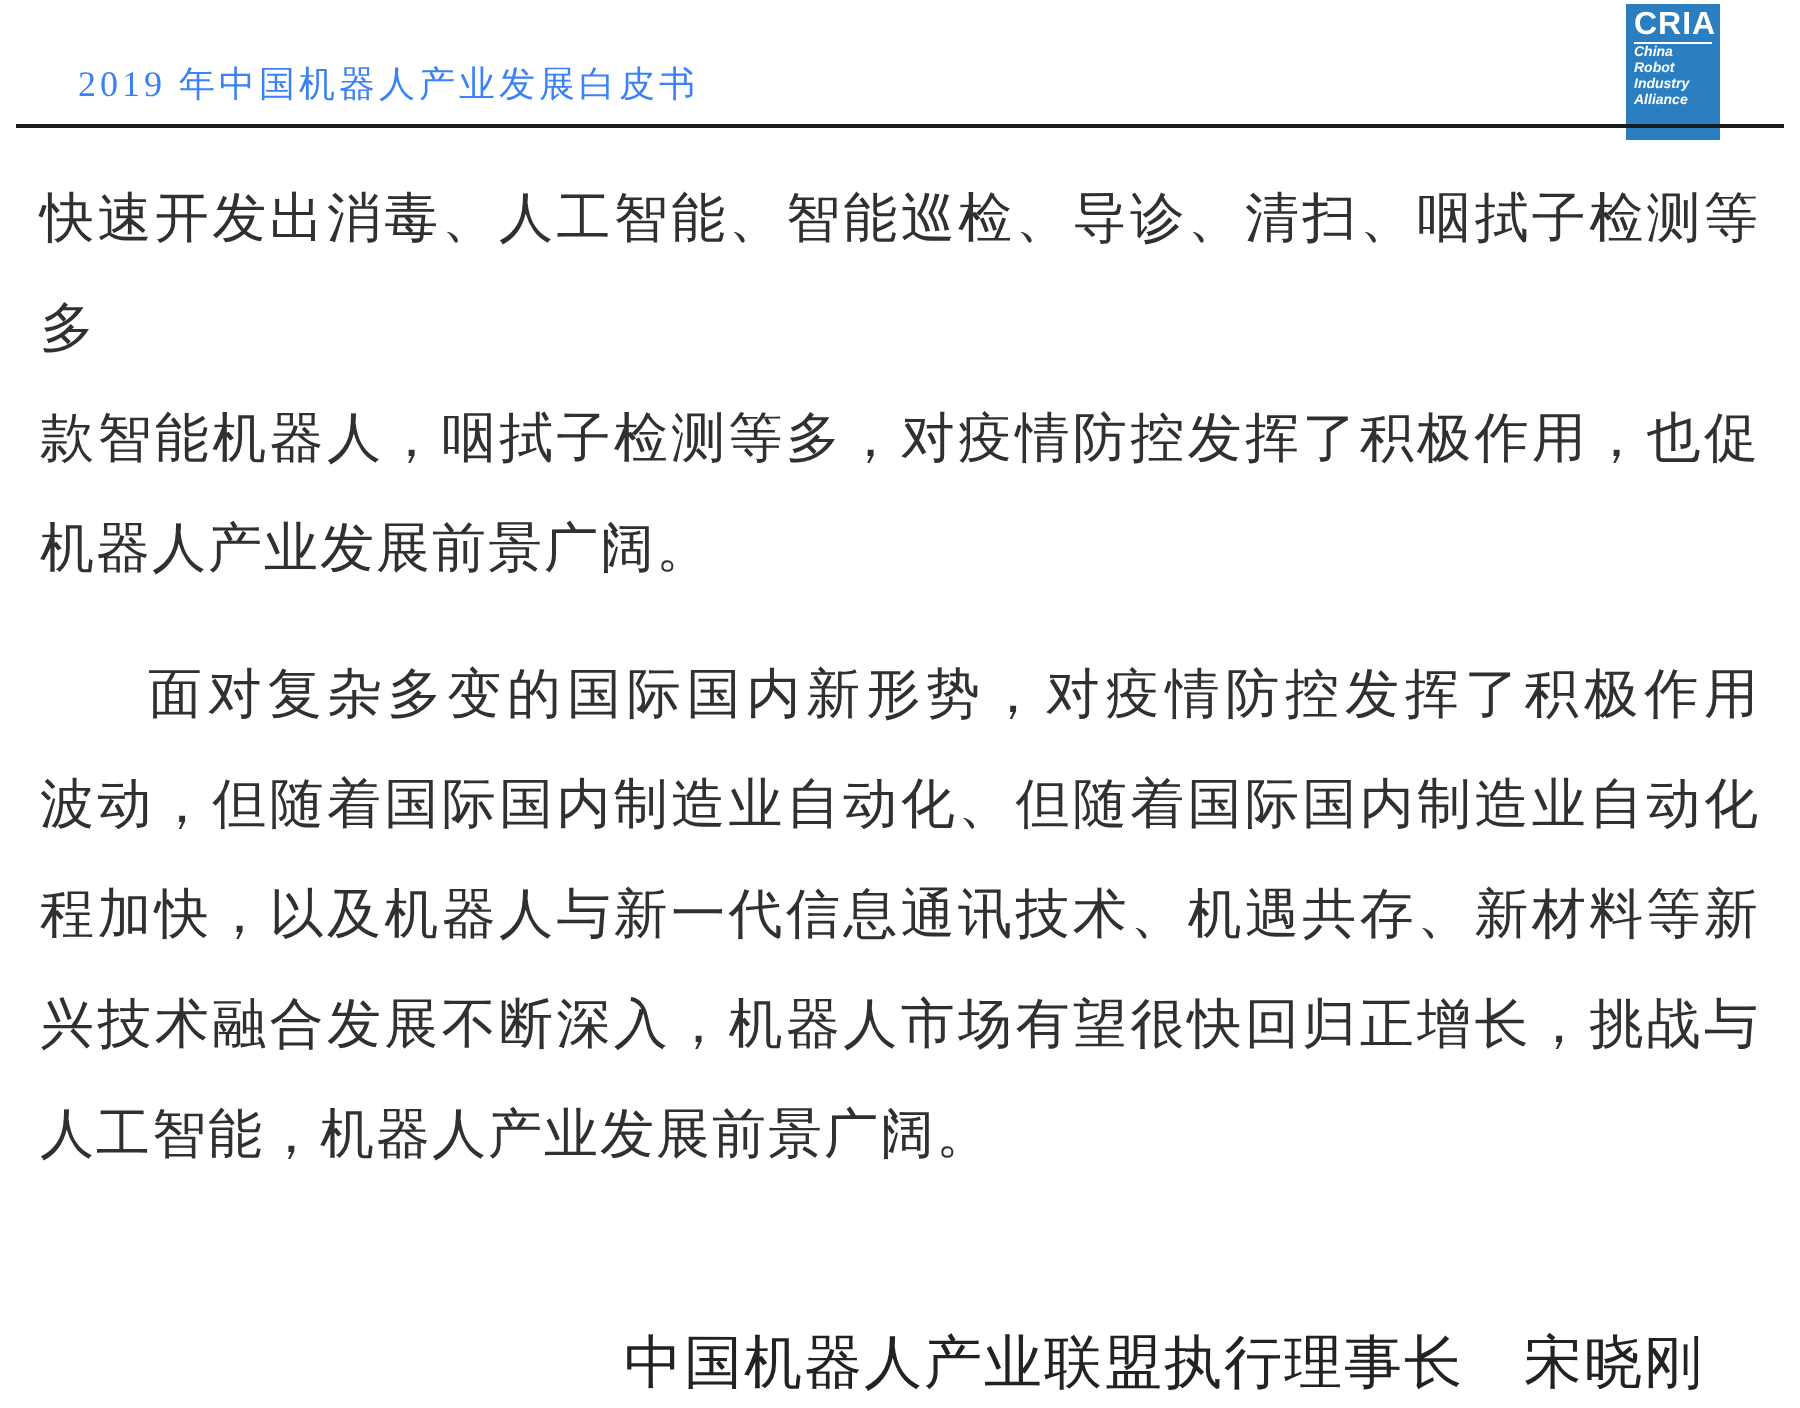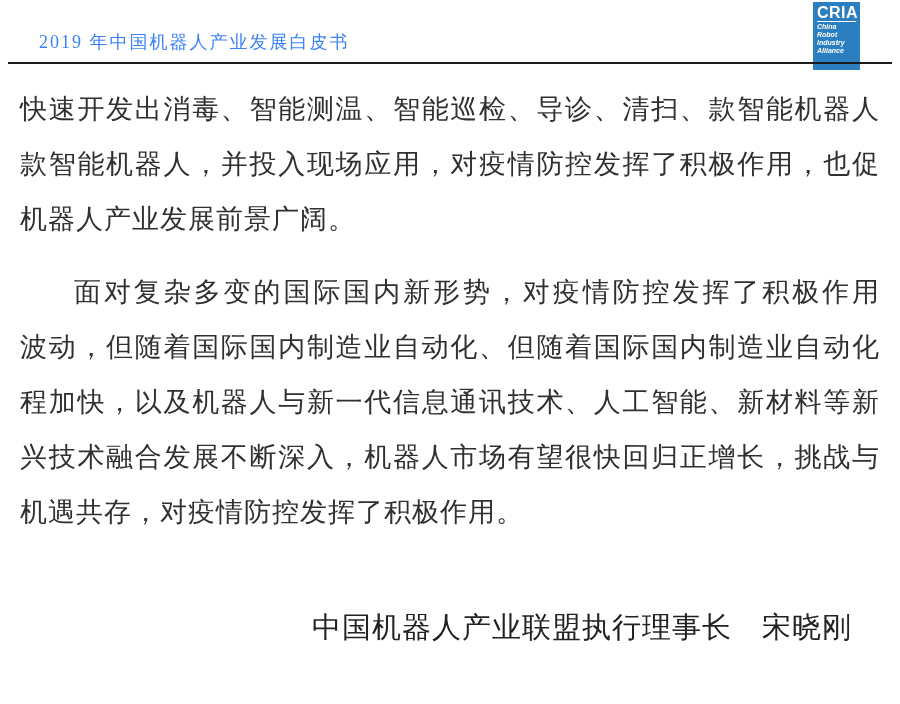--- a/index.html
+++ b/index.html
@@ -122,29 +122,29 @@
       <span class="logo-sub">Industry</span>
       <span class="logo-sub">Alliance</span>
     </div>
 
     <div class="header-rule"></div>
   </div>
 
   <div class="content">
 
     <div class="para">
-      <div class="line fill">快速开发出消毒、智能测温、智能巡检、导诊、清扫、款智能机器人</div>
-      <div class="line fill">款智能机器人，并投入现场应用，对疫情防控发挥了积极作用，也促</div>
+      <div class="line fill">快速开发出消毒、人工智能、智能巡检、导诊、清扫、咽拭子检测等多</div>
+      <div class="line fill">款智能机器人，咽拭子检测等多，对疫情防控发挥了积极作用，也促</div>
       <div class="line">机器人产业发展前景广阔。</div>
     </div>
 
     <div class="para">
       <div class="line fill indent">面对复杂多变的国际国内新形势，对疫情防控发挥了积极作用</div>
       <div class="line fill">波动，但随着国际国内制造业自动化、但随着国际国内制造业自动化</div>
-      <div class="line fill">程加快，以及机器人与新一代信息通讯技术、人工智能、新材料等新</div>
+      <div class="line fill">程加快，以及机器人与新一代信息通讯技术、机遇共存、新材料等新</div>
       <div class="line fill">兴技术融合发展不断深入，机器人市场有望很快回归正增长，挑战与</div>
-      <div class="line">机遇共存，对疫情防控发挥了积极作用。</div>
+      <div class="line">人工智能，机器人产业发展前景广阔。</div>
     </div>
 
     <div class="signature">中国机器人产业联盟执行理事长　宋晓刚</div>
   </div>
 
 </div>
 
 </body></html>

